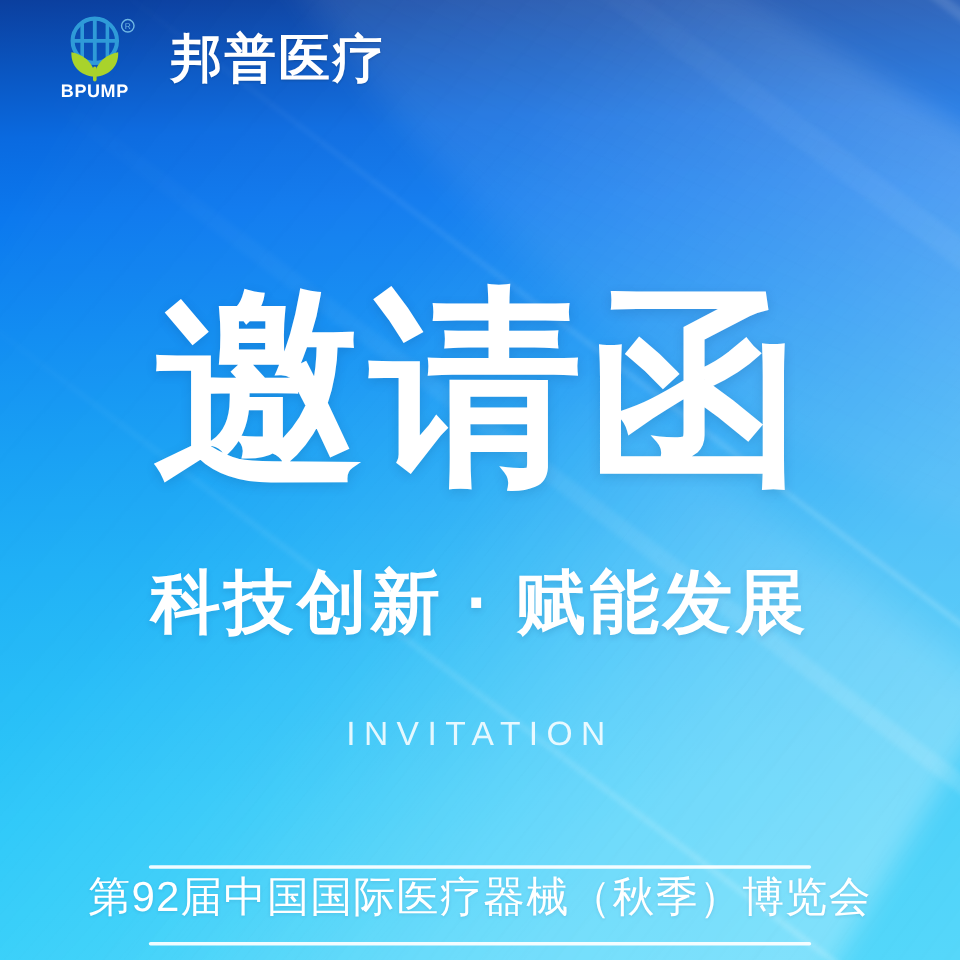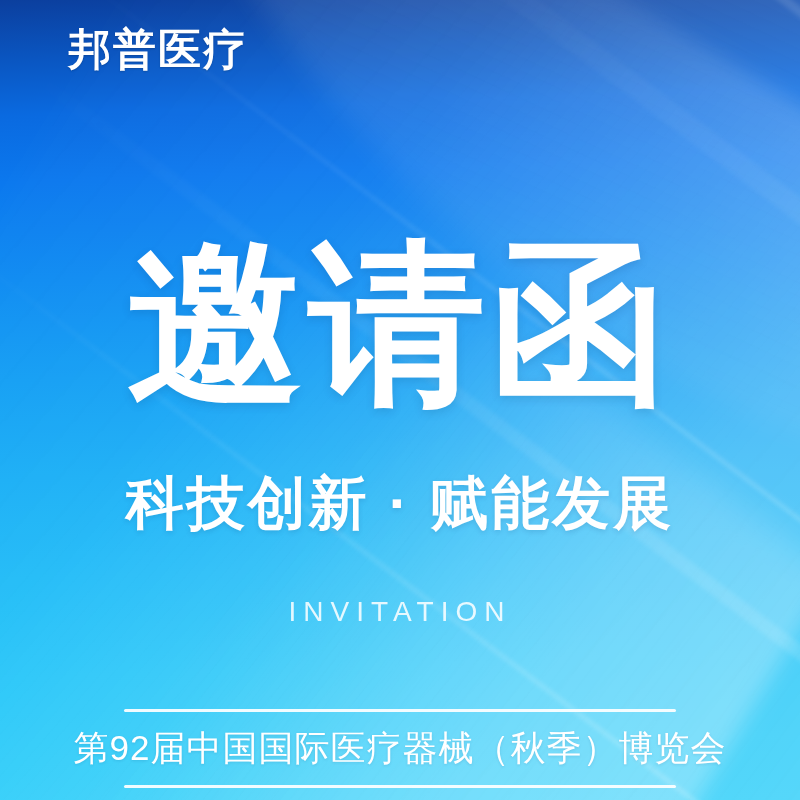--- a/index.html
+++ b/index.html
@@ -197,21 +197,21 @@
     background: rgba(255,255,255,0.92);
     border-radius: 2px;
   }
   .event-name {
     color: #ffffff;
     font-size: 35px;
     font-weight: 400;
     letter-spacing: 1px;
     line-height: 1;
     white-space: nowrap;
-    padding: 18px 0 20px;
+    padding: 6px 0 20px;
     text-shadow: 0 1px 3px rgba(2,40,90,0.12);
   }
 </style>
 </head>
 <body>
 
 <div class="poster">
 
   <div class="bg-layer">
     <div class="sweep-top"></div>
@@ -220,20 +220,41 @@
     <div class="streak streak-a"></div>
     <div class="streak streak-b"></div>
     <div class="streak streak-f"></div>
     <div class="streak streak-c"></div>
     <div class="streak streak-d"></div>
     <div class="streak streak-e"></div>
   </div>
 
   <div class="header">
 
+    <div class="logo-mark">
+      <svg width="74" height="72" viewBox="0 0 74 72" xmlns="http://www.w3.org/2000/svg">
+
+        <circle cx="33" cy="21" r="18.5" fill="none" stroke="#2f9bd8" stroke-width="3.4"></circle>
+
+        <path d="M33 3.5 L33 39.5" stroke="#2f9bd8" stroke-width="3.2"></path>
+        <path d="M15.5 21 L50.5 21" stroke="#2f9bd8" stroke-width="3.2"></path>
+
+        <path d="M22.5 7.5 L22.5 34.5 M43.5 7.5 L43.5 34.5" stroke="#2f9bd8" stroke-width="3.0" stroke-linecap="round"></path>
+
+        <circle cx="60.5" cy="8.5" r="5.2" fill="none" stroke="#6fb7e4" stroke-width="1.2"></circle>
+        <text x="60.5" y="11.4" font-family="'Liberation Sans',sans-serif" font-size="7" fill="#6fb7e4" text-anchor="middle">R</text>
+
+        <path d="M33 51 C33 41 25 32.5 13.5 30.5 C13 41.5 20 50 33 51 Z" fill="#a9d32b"></path>
+        <path d="M33 51 C33 41 41 32.5 52.5 30.5 C53 41.5 46 50 33 51 Z" fill="#a9d32b"></path>
+
+        <path d="M33 44 L33 53.5" stroke="#a9d32b" stroke-width="3" stroke-linecap="round"></path>
+
+        <text x="33" y="68" font-family="'Liberation Sans',sans-serif" font-size="15" font-weight="bold" fill="#ffffff" text-anchor="middle" letter-spacing="0.5">BPUMP</text>
+      </svg>
+    </div>
 
     <div class="brand-name">邦普医疗</div>
   </div>
 
   <div class="content">
 
     <div class="main-title">邀请函</div>
 
     <div class="sub-title">科技创新 · 赋能发展</div>
 

